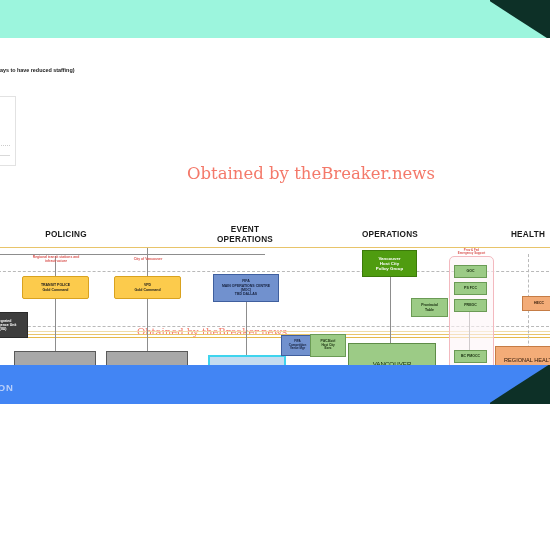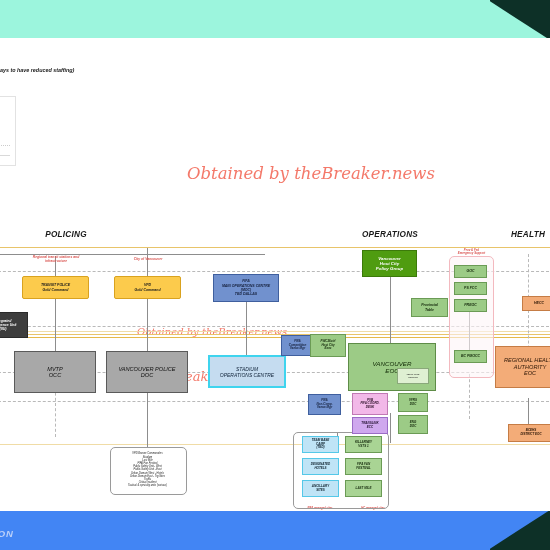--- a/index.html
+++ b/index.html
@@ -1,20 +1,20 @@
 <!DOCTYPE html>
 <html><head>
 <meta charset="utf-8">
 <style>
   html,body{margin:0;padding:0;}
   body{
     width:550px;height:550px;overflow:hidden;background:#ffffff;
     font-family:"Liberation Sans", sans-serif;position:relative;
   }
-  #page{position:absolute;inset:0;width:550px;height:550px;overflow:hidden;font-style:italic;}
+  #page{position:absolute;inset:0;width:550px;height:404px;overflow:hidden;}
 
   
   .banner{position:absolute;left:0;top:0;width:550px;height:38px;background:#9cf5dd;}
   .banner-corner{position:absolute;right:0;top:0;width:60px;height:38px;overflow:hidden;}
   .banner-corner i{display:block;width:0;height:0;border-left:62px solid transparent;border-top:40px solid #0d3027;position:absolute;right:0;top:0;}
 
   
   .footbar{position:absolute;left:0;bottom:0;width:550px;height:39px;background:#4285f4;}
   .footbar-corner{position:absolute;right:0;bottom:0;width:60px;height:39px;overflow:hidden;}
   .footbar-corner i{display:block;width:0;height:0;border-right:62px solid #0d3027;border-top:40px solid transparent;position:absolute;right:0;bottom:0;}
@@ -90,20 +90,22 @@
       <div class="ln" style="top:58px;width:32px;"></div>
     </div>
 
     <div class="watermark wm1">Obtained by theBreaker.news</div>
     <div class="watermark wm2">Obtained by theBreaker.news</div>
     <div class="watermark wm3">theBreaker.news</div>
 
     <div class="chart">
 
       <div class="colhdr" style="left:26px;top:22px;width:80px;">POLICING</div>
+      <div class="colhdr" style="left:205px;top:17px;width:80px;white-space:pre-line;">EVENT
+OPERATIONS</div>
       <div class="colhdr" style="left:350px;top:22px;width:80px;">OPERATIONS</div>
       <div class="colhdr" style="left:488px;top:22px;width:80px;">HEALTH</div>
 
       <div class="chart-outer"></div>
       <div class="bandline" style="top:39px;"></div>
       <div class="bandline" style="top:126px;"></div>
       <div class="bandline2" style="top:123px;"></div>
       <div class="bandline2" style="top:236px;"></div>
       <div class="bandline" style="top:309px;"></div>
 

